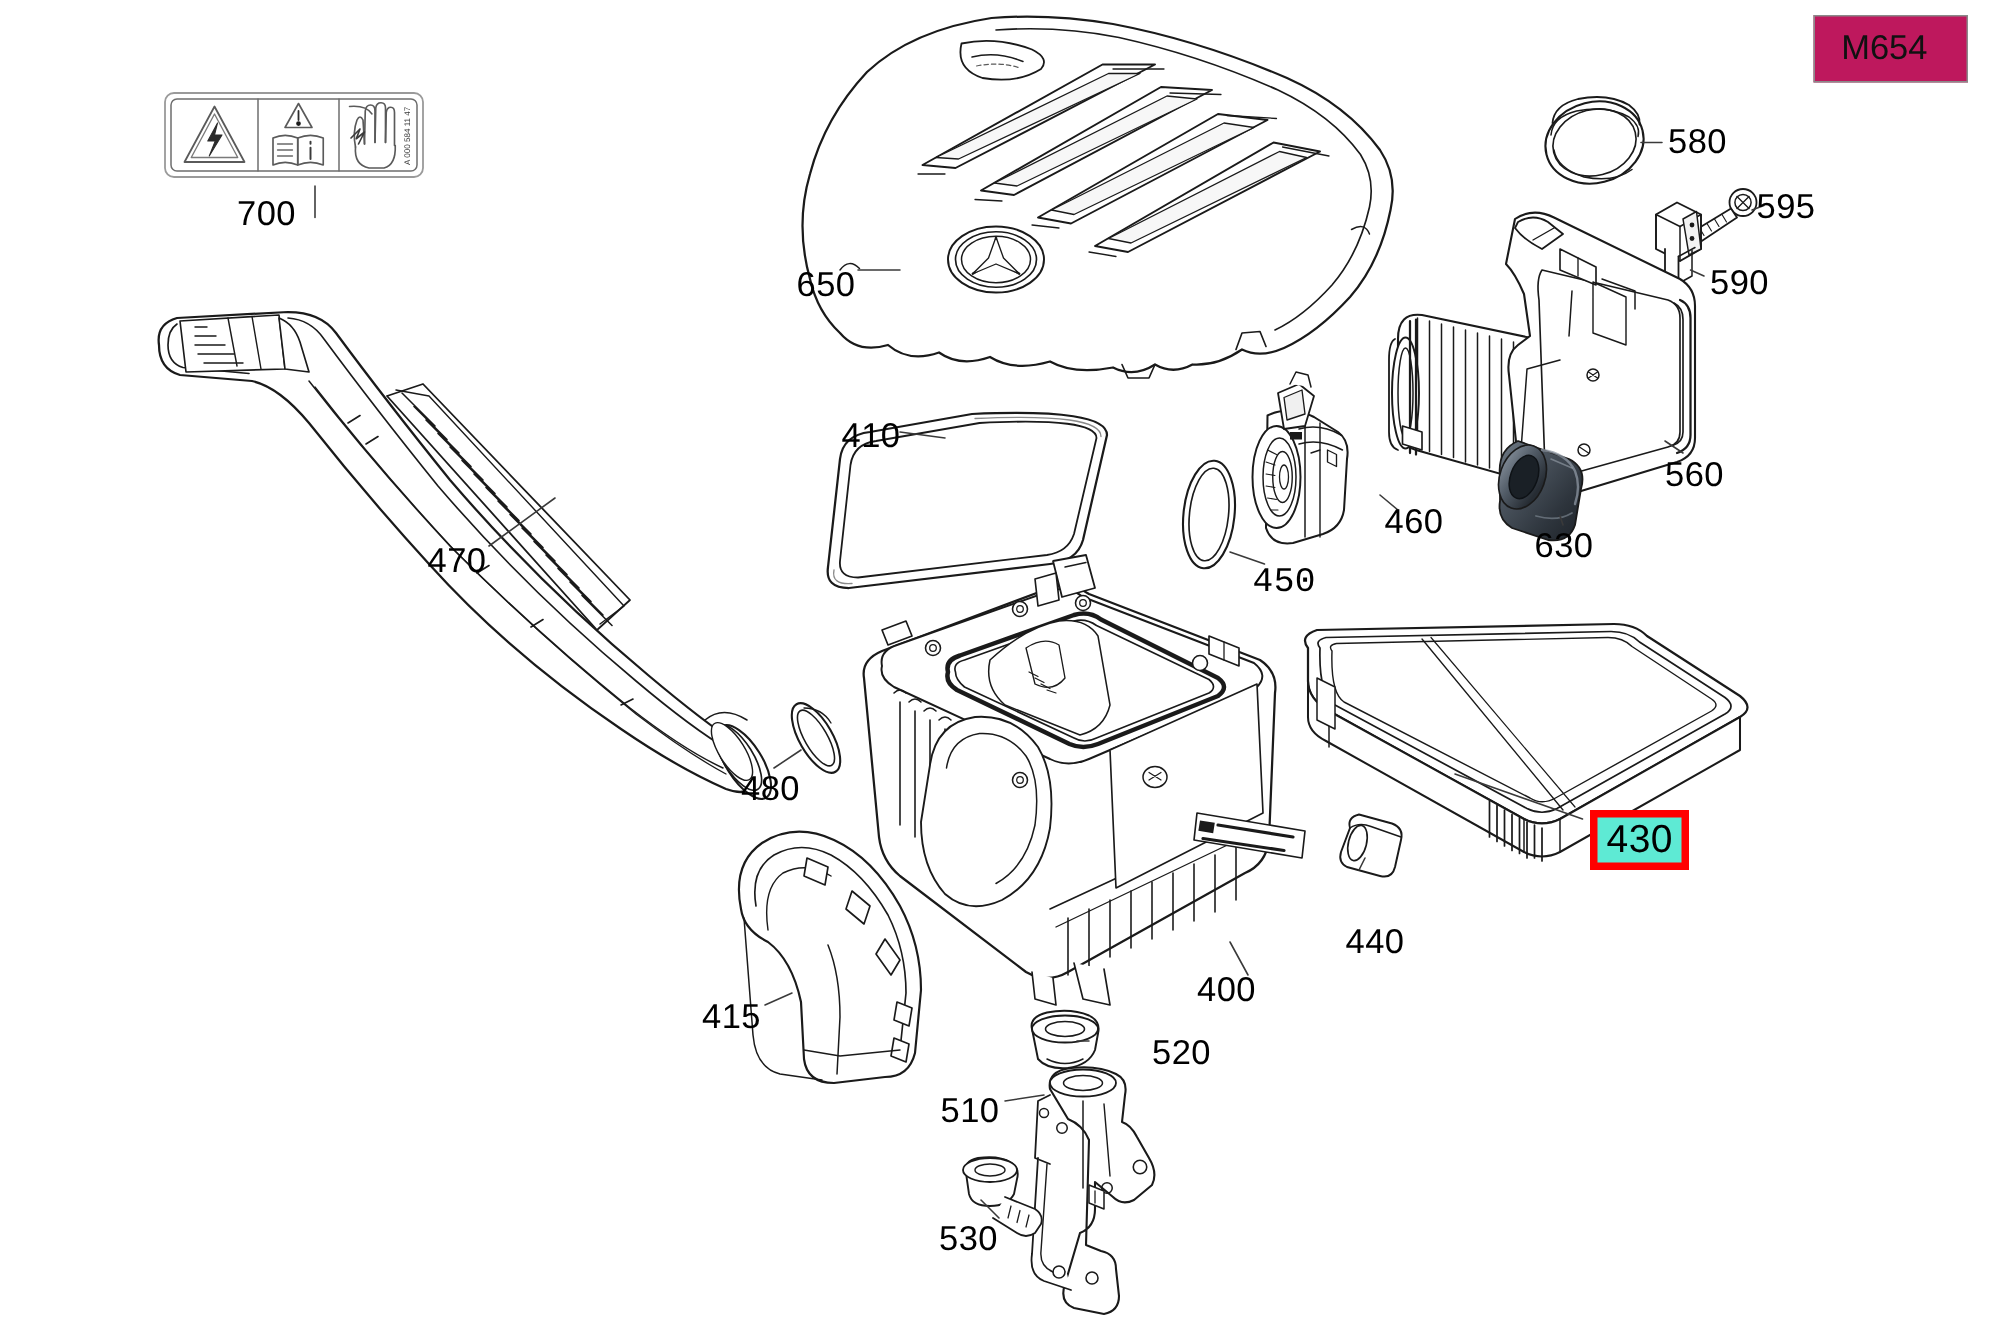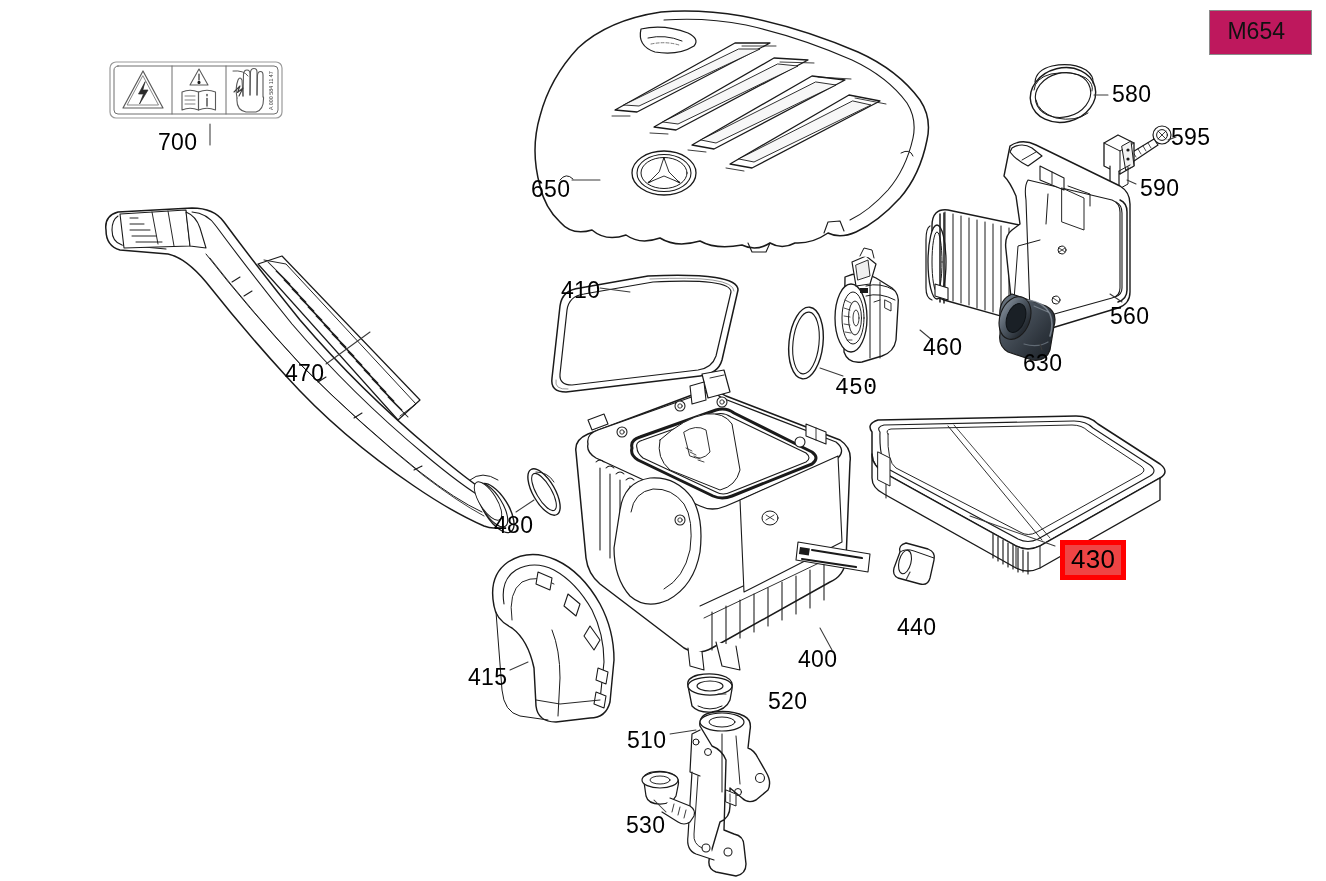--- a/index.html
+++ b/index.html
@@ -8,21 +8,21 @@
     font-family:"Liberation Sans","DejaVu Sans",sans-serif;
     -webkit-font-smoothing:antialiased;
   }
   #stage{position:absolute;inset:0;width:1326px;height:881px;}
   svg.art{position:absolute;left:0;top:0;width:1326px;height:881px;}
   .callout{
     position:absolute;font-size:23px;color:#000;letter-spacing:0.3px;
     white-space:nowrap;line-height:1;font-weight:400;
   }
   .callout.hl{
-    background:#ef4444;color:#000;border:5px solid #ff0000;
+    background:#5eead4;color:#000;border:5px solid #ff0000;
     padding:1px 6px 3px 6px;font-size:26px;
   }
   .modelbox{
     position:absolute;right:14px;top:10px;
     border:1.6px solid #8a8a8a;background:#be185d;
     padding:7px 26px 9px 17px;font-size:23px;color:#111;
   }
   .lbl-700{left:158px;top:131px;}
   .lbl-650{left:531px;top:178px;}
   .lbl-580{left:1112px;top:83px;}

